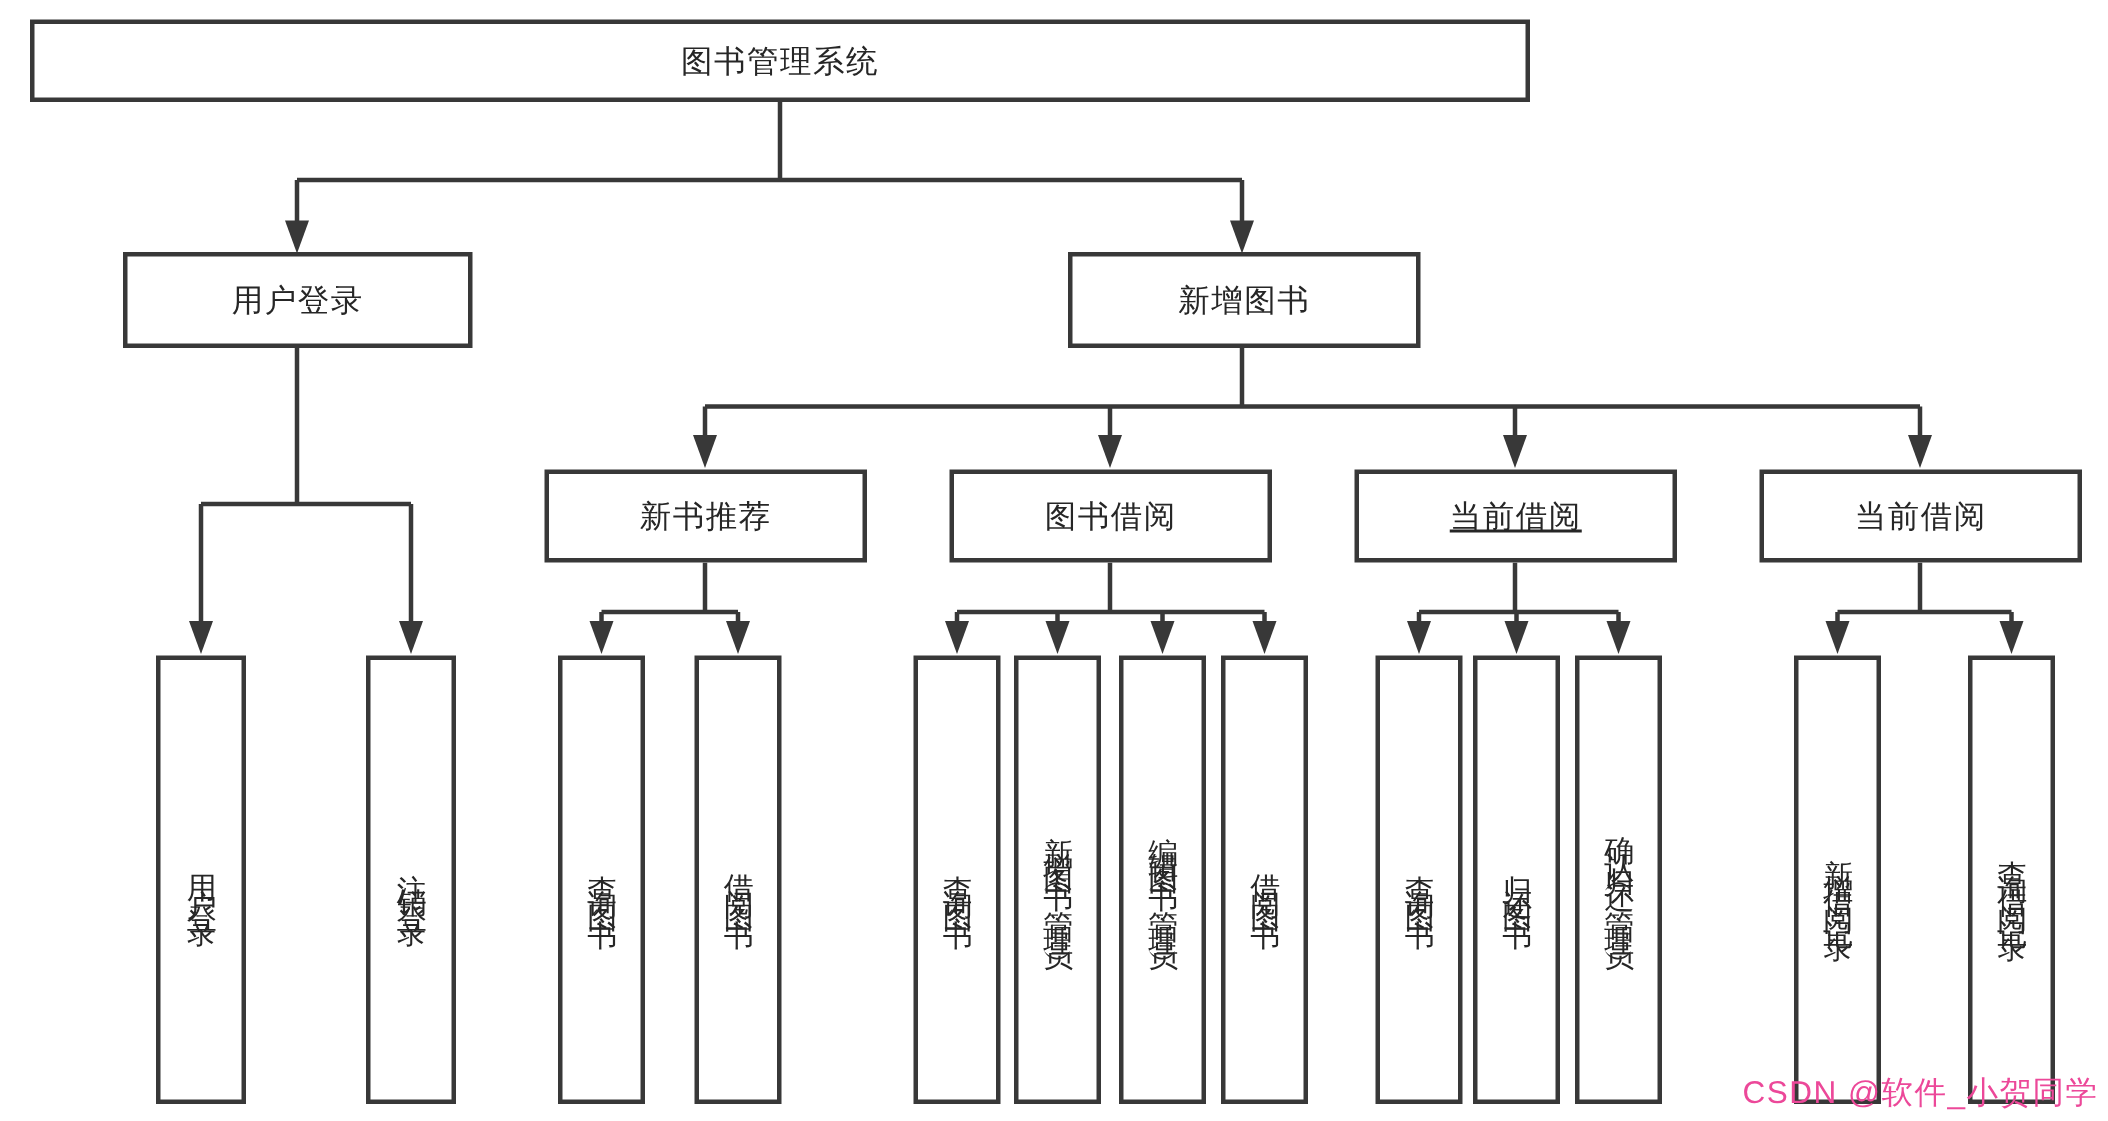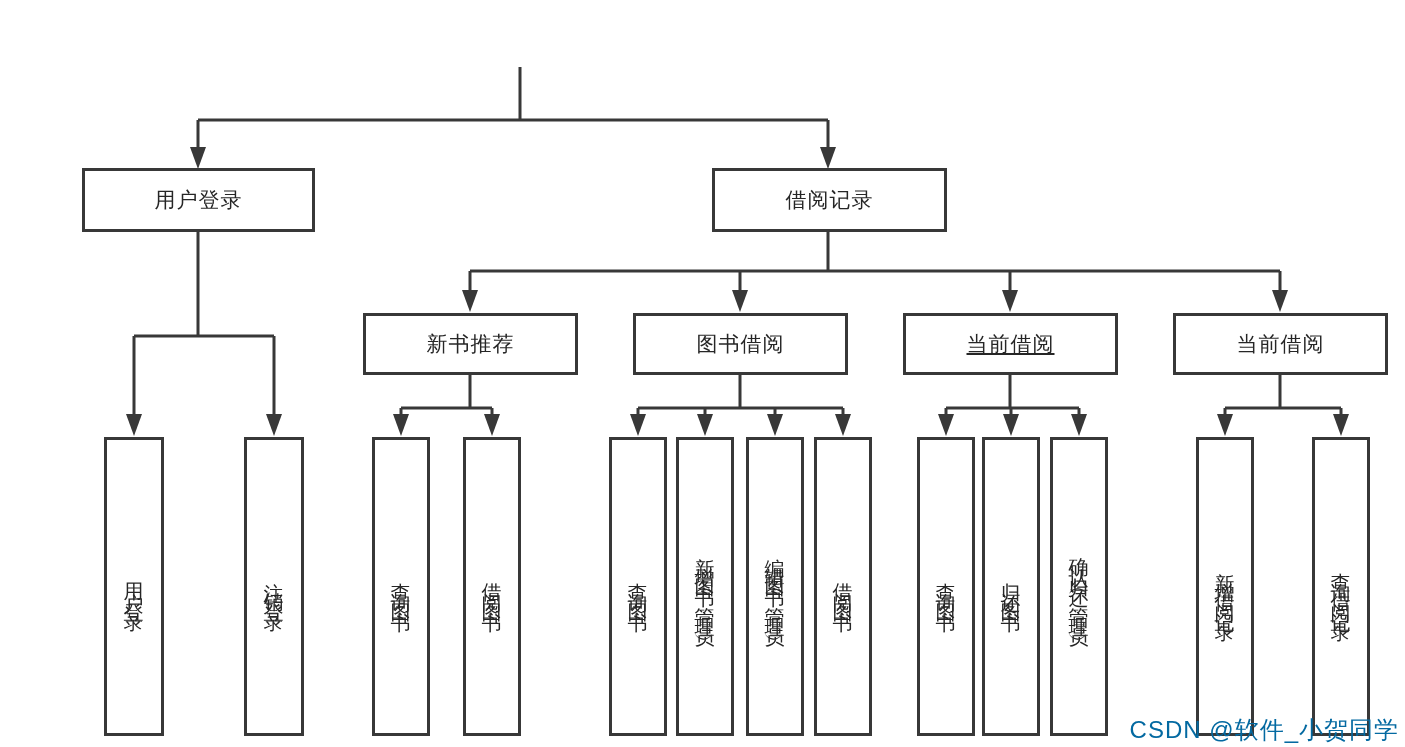--- a/index.html
+++ b/index.html
@@ -64,22 +64,22 @@
     text-orientation: mixed;
     font-size: 20px;
     letter-spacing: 10px;
     line-height: 1;
     white-space: nowrap;
   }
   .watermark {
     position: absolute;
     right: 6px;
     top: 714px;
-    font-size: 24px;
-    color: #0369a1;
+    font-size: 21px;
+    color: #ec4899;
     letter-spacing: 1px;
     z-index: 2;
     white-space: nowrap;
   }
 </style>
 </head>
 <body>
 
 <div class="stage">
 
@@ -129,27 +129,30 @@
       <use class="head" href="#ah" transform="translate(1079,436)"></use>
     </g>
 
     <g>
       <path class="wire" d="M1280 375 V408 M1225 408 H1341 M1225 408 V418 M1341 408 V418"></path>
       <use class="head" href="#ah" transform="translate(1225,436)"></use>
       <use class="head" href="#ah" transform="translate(1341,436)"></use>
     </g>
   </svg>
 
+  <div class="hbox" style="left:20px; top:13px; width:1000px; height:55px;">
+    <span>图书管理系统</span>
+  </div>
 
   <div class="hbox" style="left:82px; top:168px; width:233px; height:64px;">
     <span>用户登录</span>
   </div>
 
   <div class="hbox" style="left:712px; top:168px; width:235px; height:64px;">
-    <span>借阅记录</span>
+    <span>新增图书</span>
   </div>
 
   <div class="hbox" style="left:363px; top:313px; width:215px; height:62px;">
     <span>新书推荐</span>
   </div>
 
   <div class="hbox" style="left:633px; top:313px; width:215px; height:62px;">
     <span>图书借阅</span>
   </div>
 

